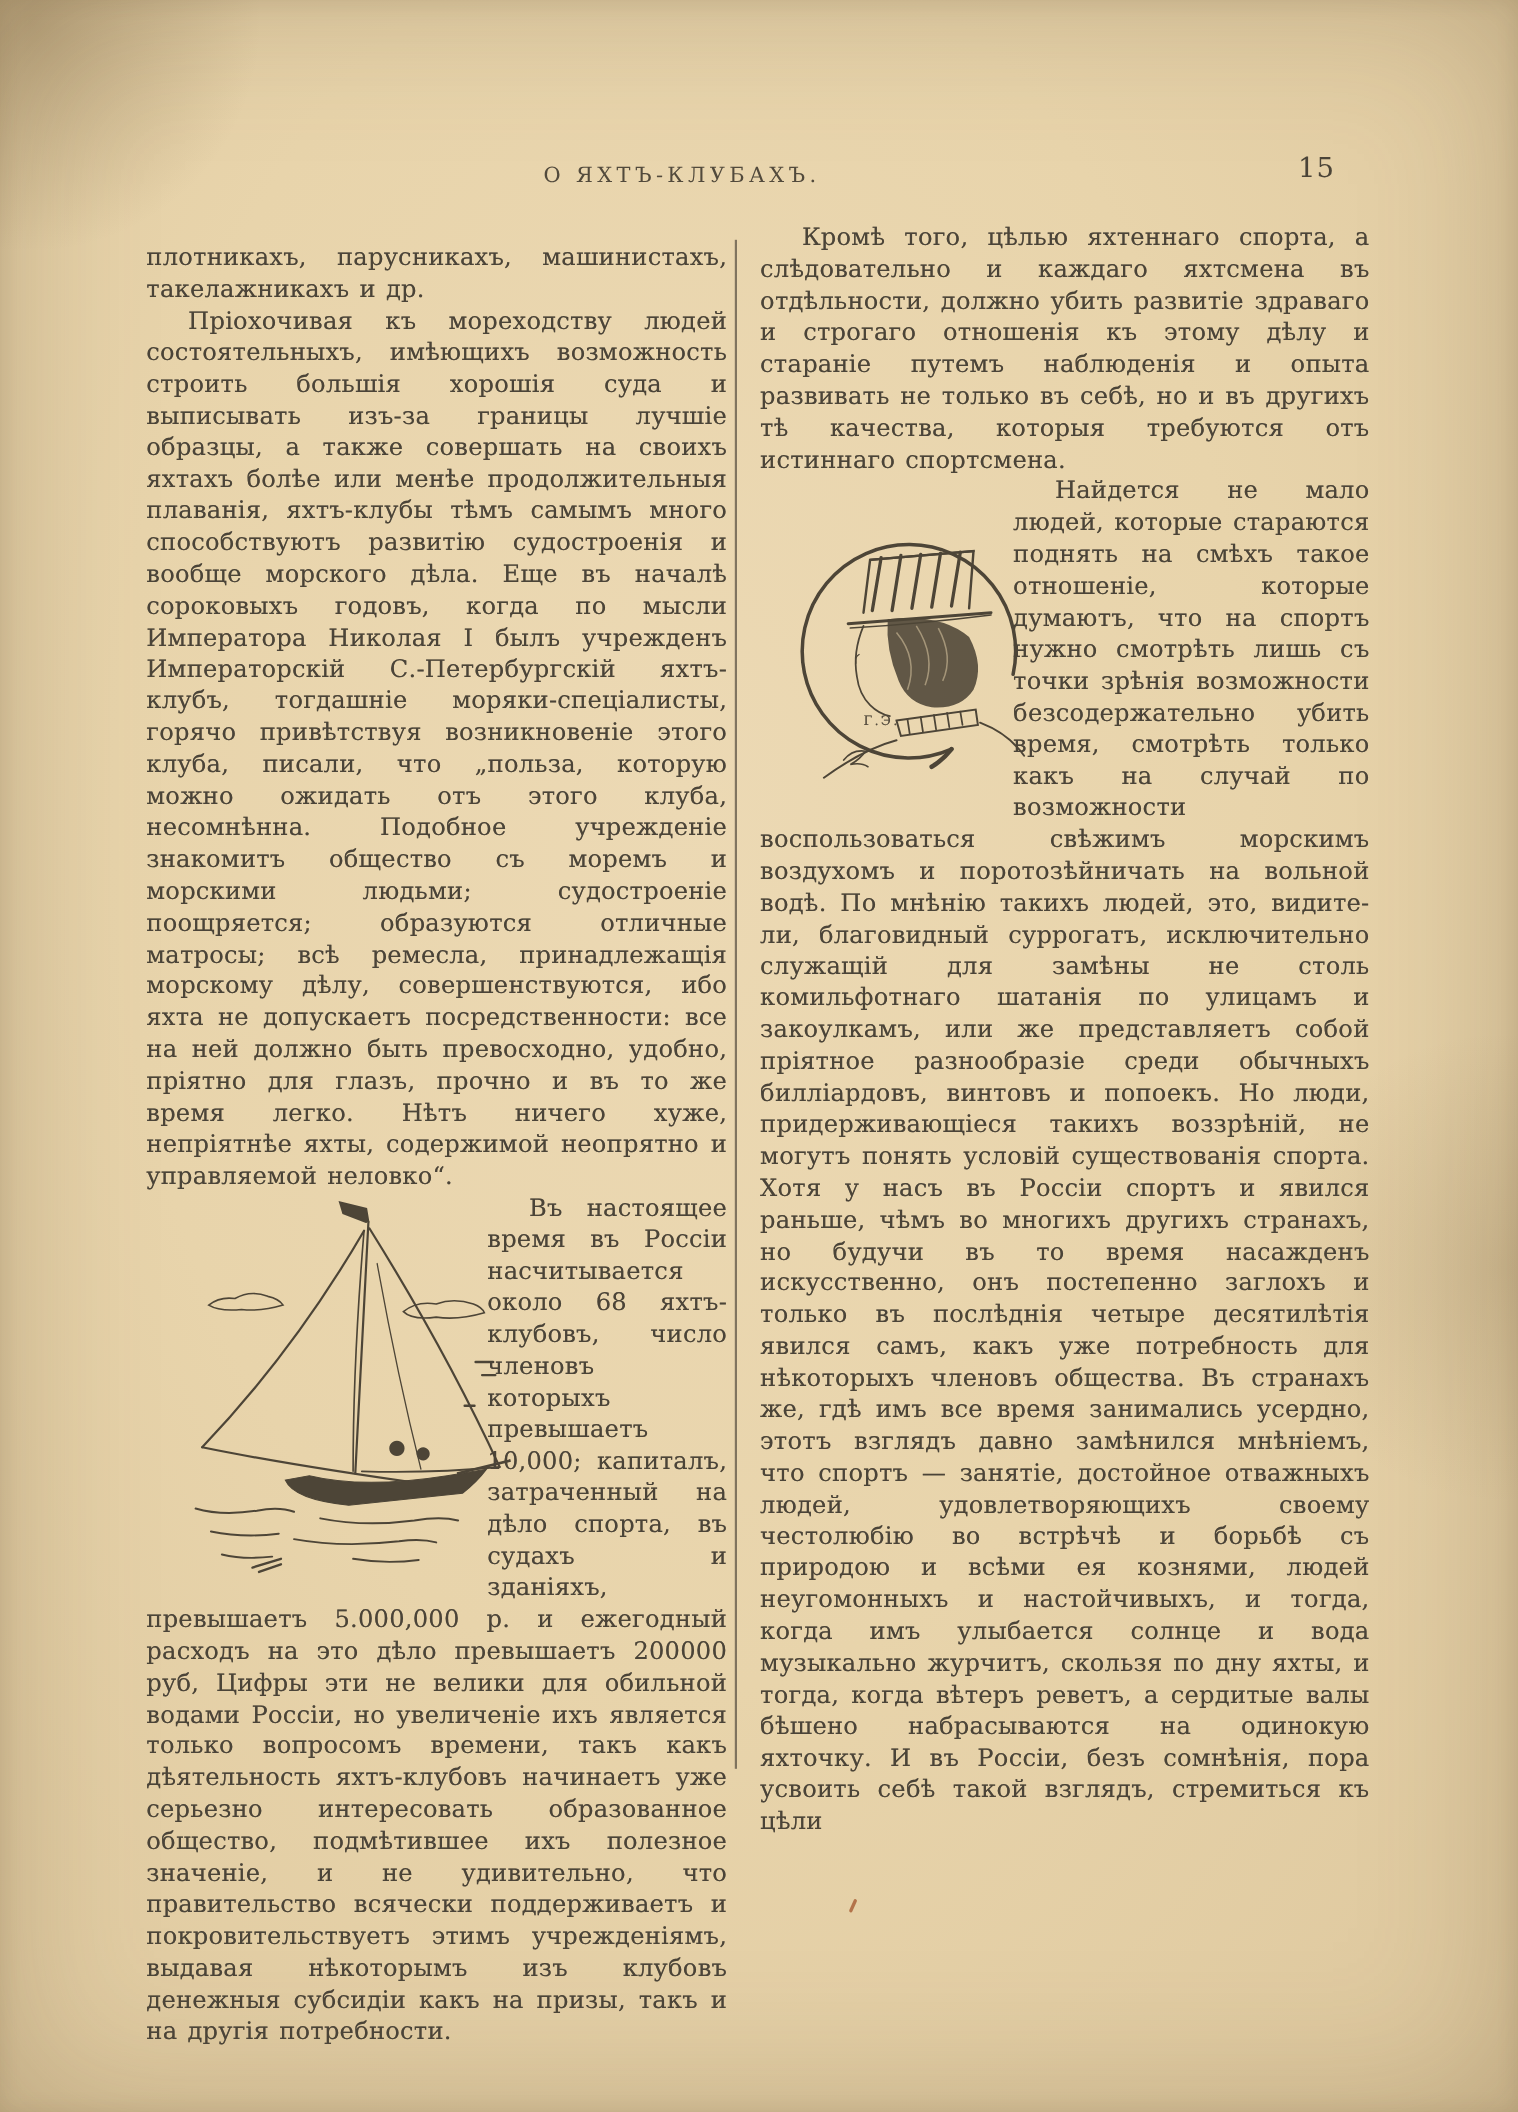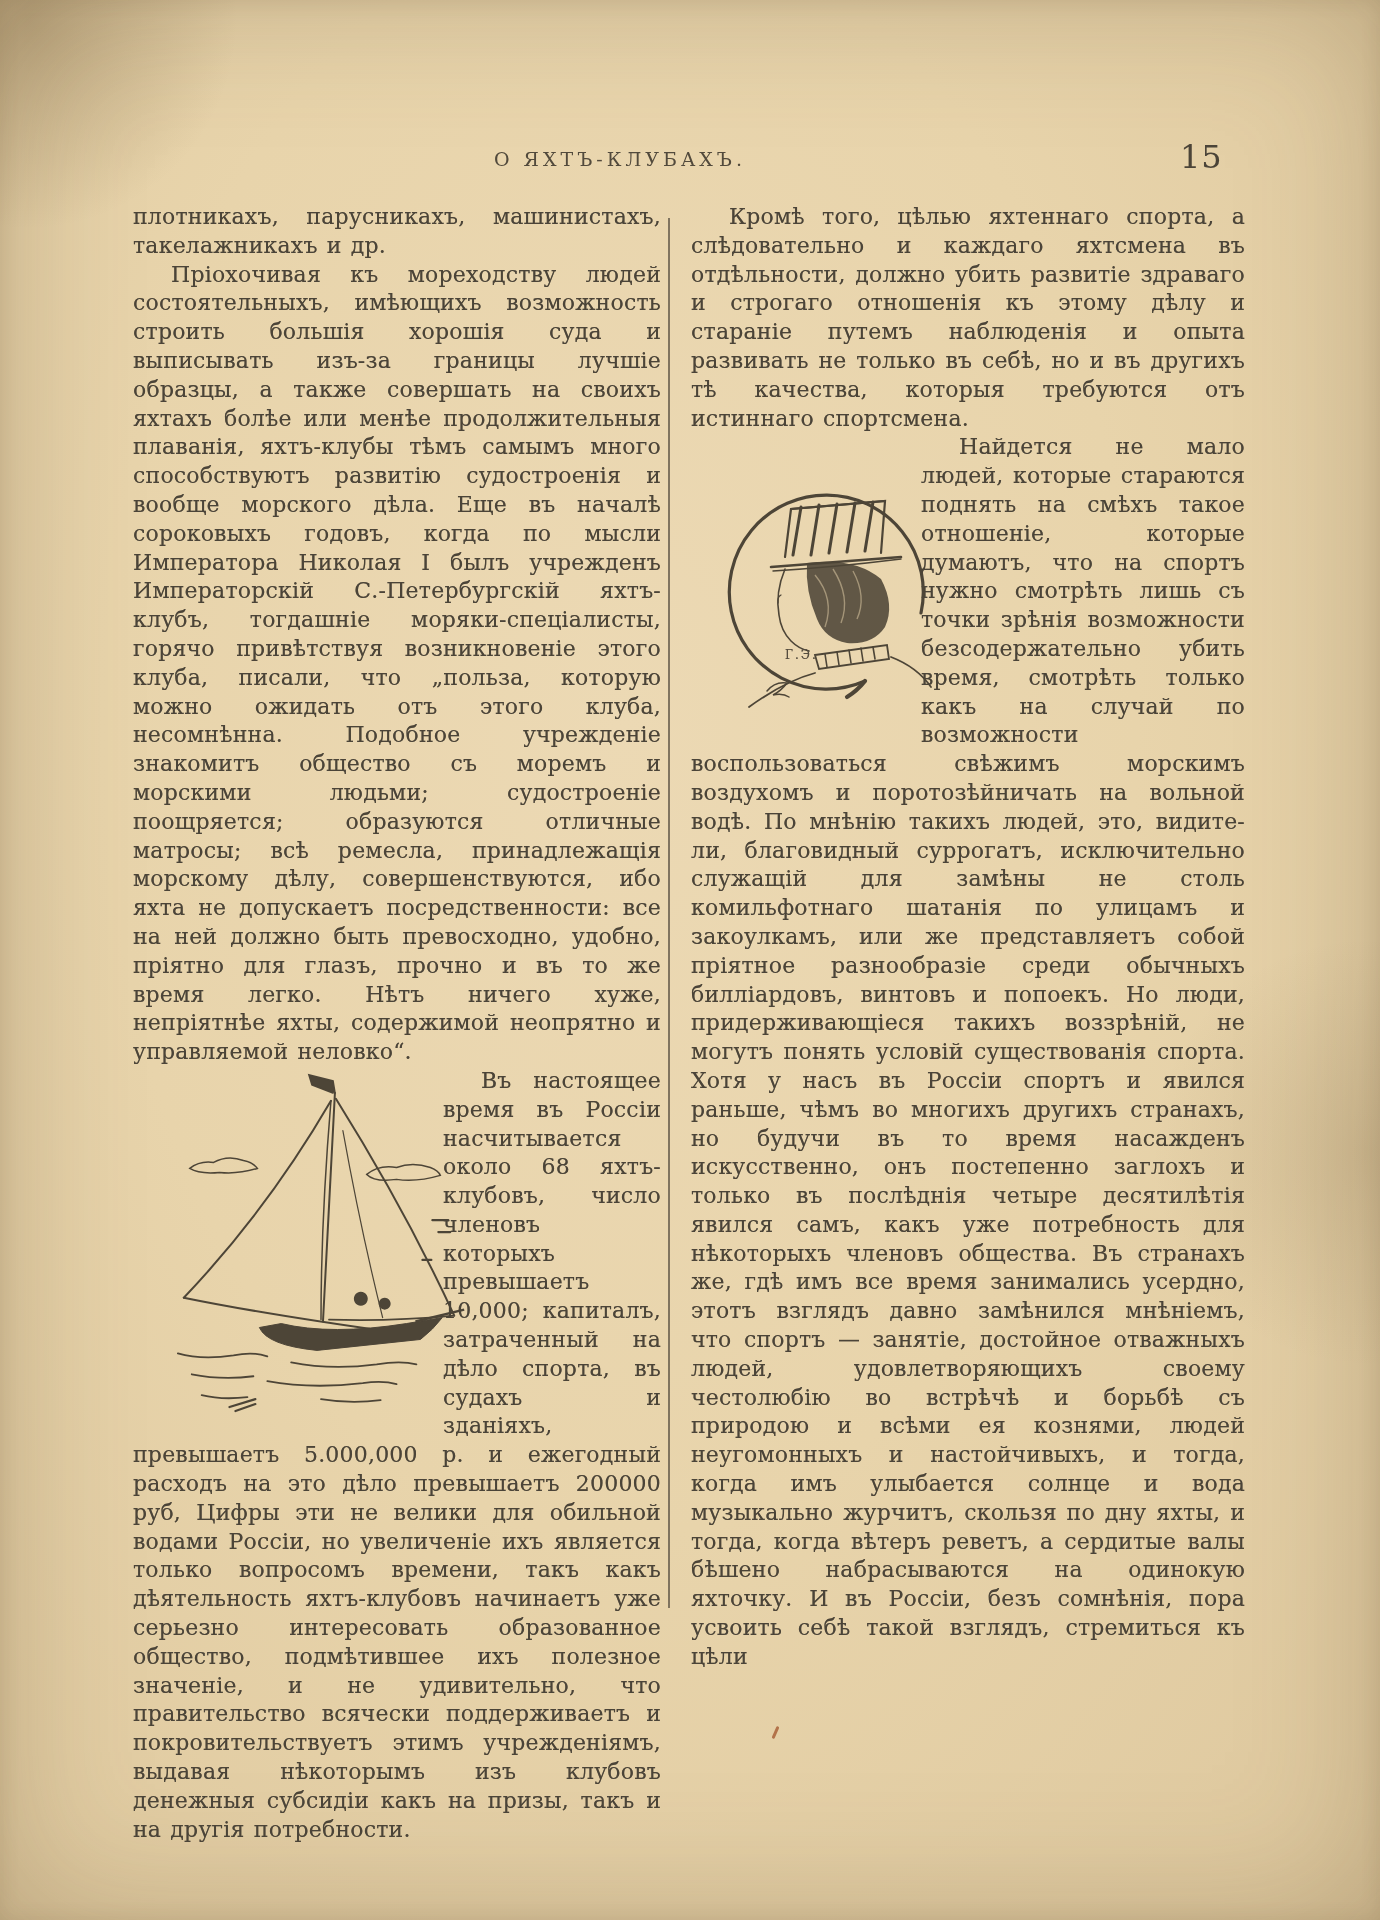--- a/index.html
+++ b/index.html
@@ -17,30 +17,30 @@
     color:#4b4438;
   }
   .running-header{
     position:absolute; top:148px; left:460px; width:320px;
     text-align:center;
     font-size:19px; letter-spacing:4px;
     color:#524a3c;
   }
   .page-number{
     position:absolute; top:138px; left:1180px;
-    font-size:32px; letter-spacing:1px; color:#4b4438;
+    font-size:25px; letter-spacing:1px; color:#4b4438;
   }
   .col{
     position:absolute; top:203px;
     font-size:22px; line-height:28.8px;
     text-align:justify;
     letter-spacing:.2px; word-spacing:2px;
     text-shadow:0 0 .5px rgba(75,68,56,.55);
   }
-  .col-left{ left:133px; width:528px; }
+  .col-left{ left:133px; width:528px;margin-top:18px; }
   .col-right{ left:691px; width:554px; }
   .divider{
     position:absolute; left:668px; top:218px;
     width:2px; height:1390px;
     background:#5c5344; opacity:.75;
   }
   p.para{ margin:0; }
   p.indent{ text-indent:38px; }
   .illus{ display:block; }
   .illus-sailboat{

